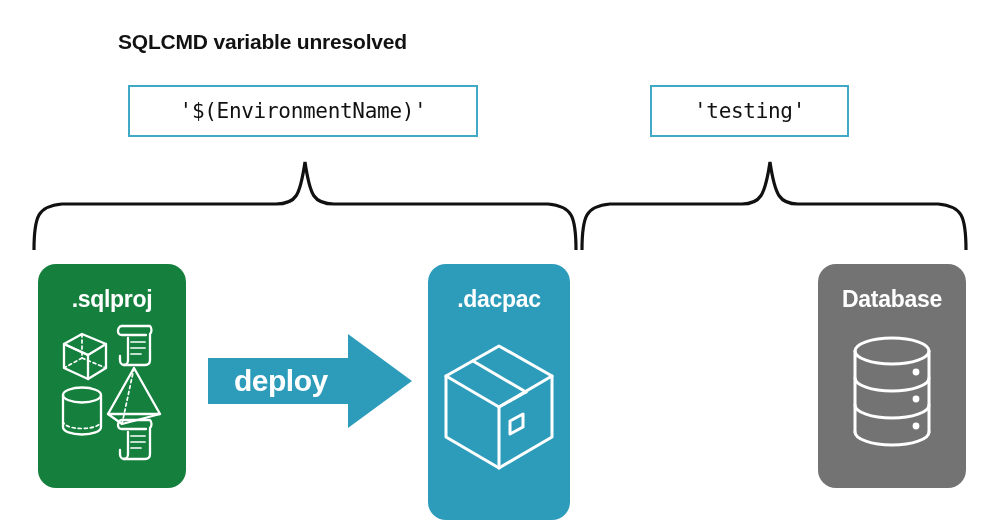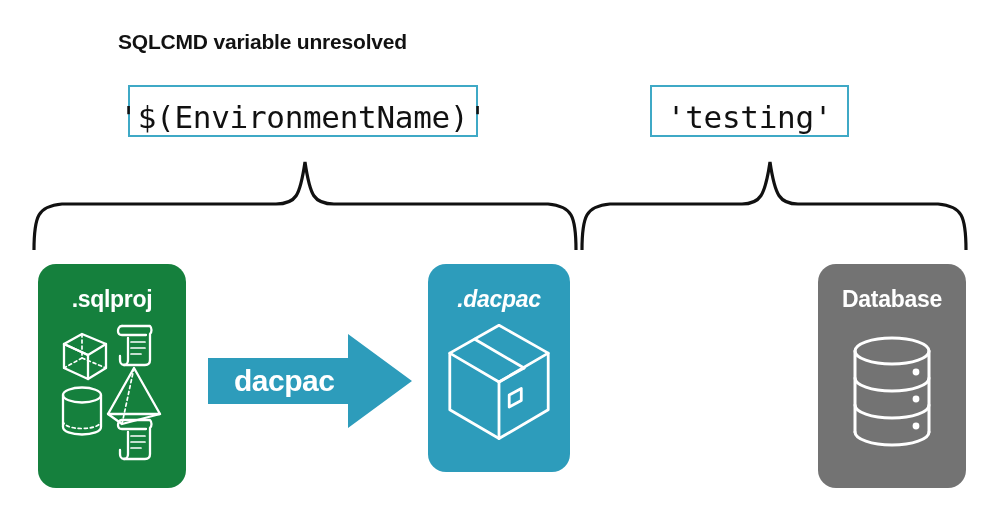--- a/index.html
+++ b/index.html
@@ -32,24 +32,24 @@
   #heading-left  { left: 118px; top: 30px; width: 372px; }
   #heading-right { left: 630px; top: 30px; width: 272px; }
 
   
   .code-box {
     position: absolute;
     box-sizing: border-box;
     border: 2px solid #3FA9C6;
     background: #ffffff;
     display: flex;
-    align-items: flex-end;
+    align-items: center;
     justify-content: center;
     font-family: "DejaVu Sans Mono", "Liberation Mono", monospace;
-    font-size: 31px;
+    font-size: 21px;
     color: #111111;
     letter-spacing: -0.3px;
   }
   #code-box-left  { left: 128px; top: 85px; width: 350px; height: 52px; }
   #code-box-right { left: 650px; top: 85px; width: 199px; height: 52px; }
 
   
   #braces {
     position: absolute;
     left: 0;
@@ -78,21 +78,21 @@
   }
   .stage-art {
     position: absolute;
     left: 0;
     top: 0;
     width: 100%;
     height: 100%;
   }
 
   #box-sqlproj  { left: 38px;  top: 264px; width: 148px; height: 224px; background: #15803d; }
-  #box-dacpac   { left: 428px; top: 264px; width: 142px; height: 208px; background: #2D9CBB; font-style: italic; }
+  #box-dacpac   { left: 428px; top: 264px; width: 142px; height: 256px; background: #2D9CBB; }
   #box-database { left: 818px; top: 264px; width: 148px; height: 224px; background: #737373; }
 
   
   .arrow {
     position: absolute;
   }
   .arrow-label {
     position: absolute;
     left: 0;
     top: 0;
@@ -203,21 +203,21 @@
         </g>
 
       </g>
     </svg>
   </div>
 
   <div class="arrow" id="arrow-build">
     <svg viewBox="0 0 204 94" width="204" height="94">
       <path d="M0 24 L140 24 L140 0 L204 47 L140 94 L140 70 L0 70 Z" fill="#2D9CBB"></path>
     </svg>
-    <div class="arrow-label">dacpac</div>
+    <div class="arrow-label">deploy</div>
   </div>
 
   <div class="stage-box" id="box-dacpac">
     <div class="stage-label">.dacpac</div>
 
     <svg class="stage-art" viewBox="0 0 142 224">
       <g fill="none" stroke="#ffffff" stroke-width="3" stroke-linejoin="round" stroke-linecap="round">
 
         <path d="M71 66 L124 96 L124 157 L71 188 L18 157 L18 96 Z"></path>
 

